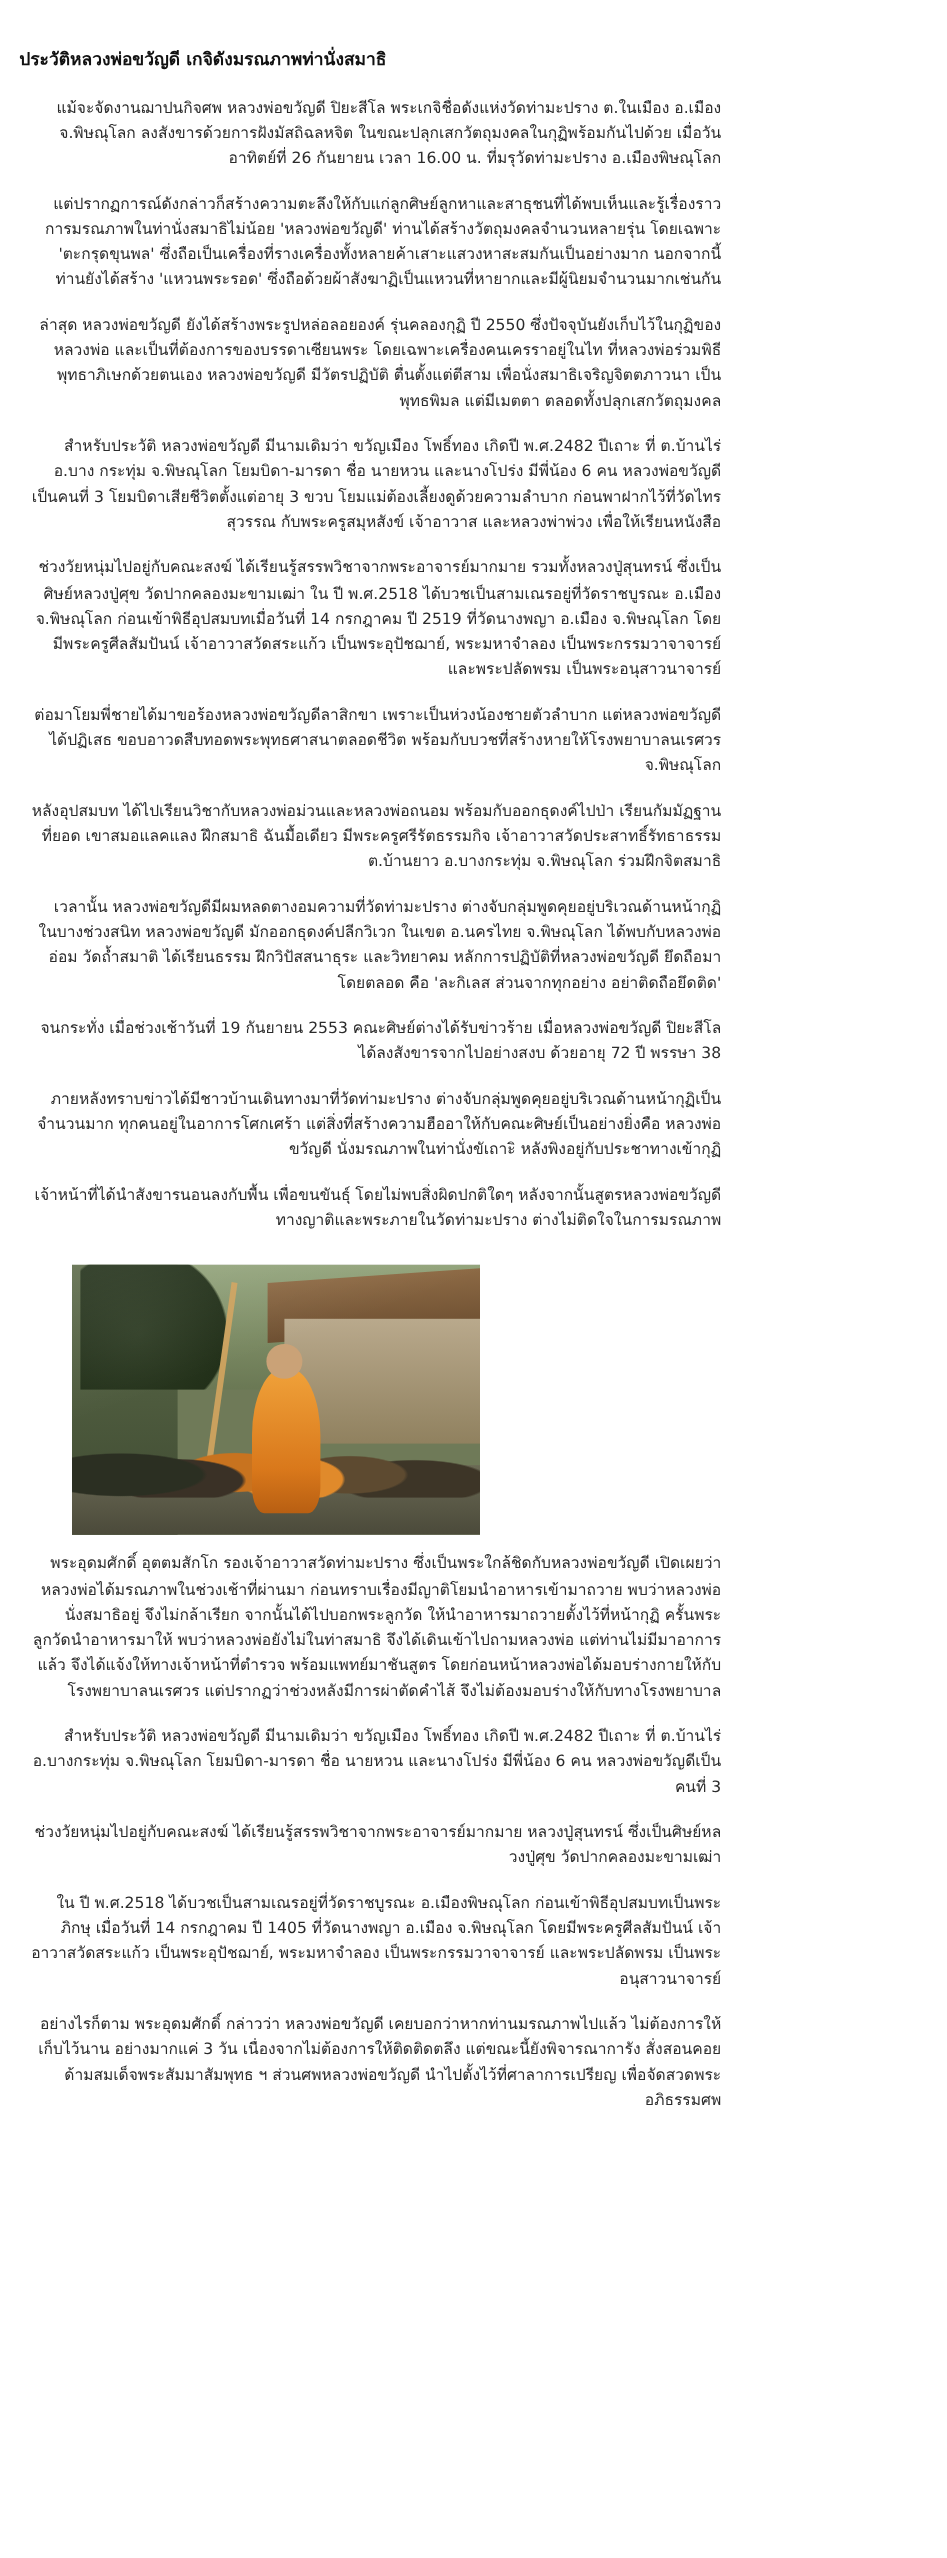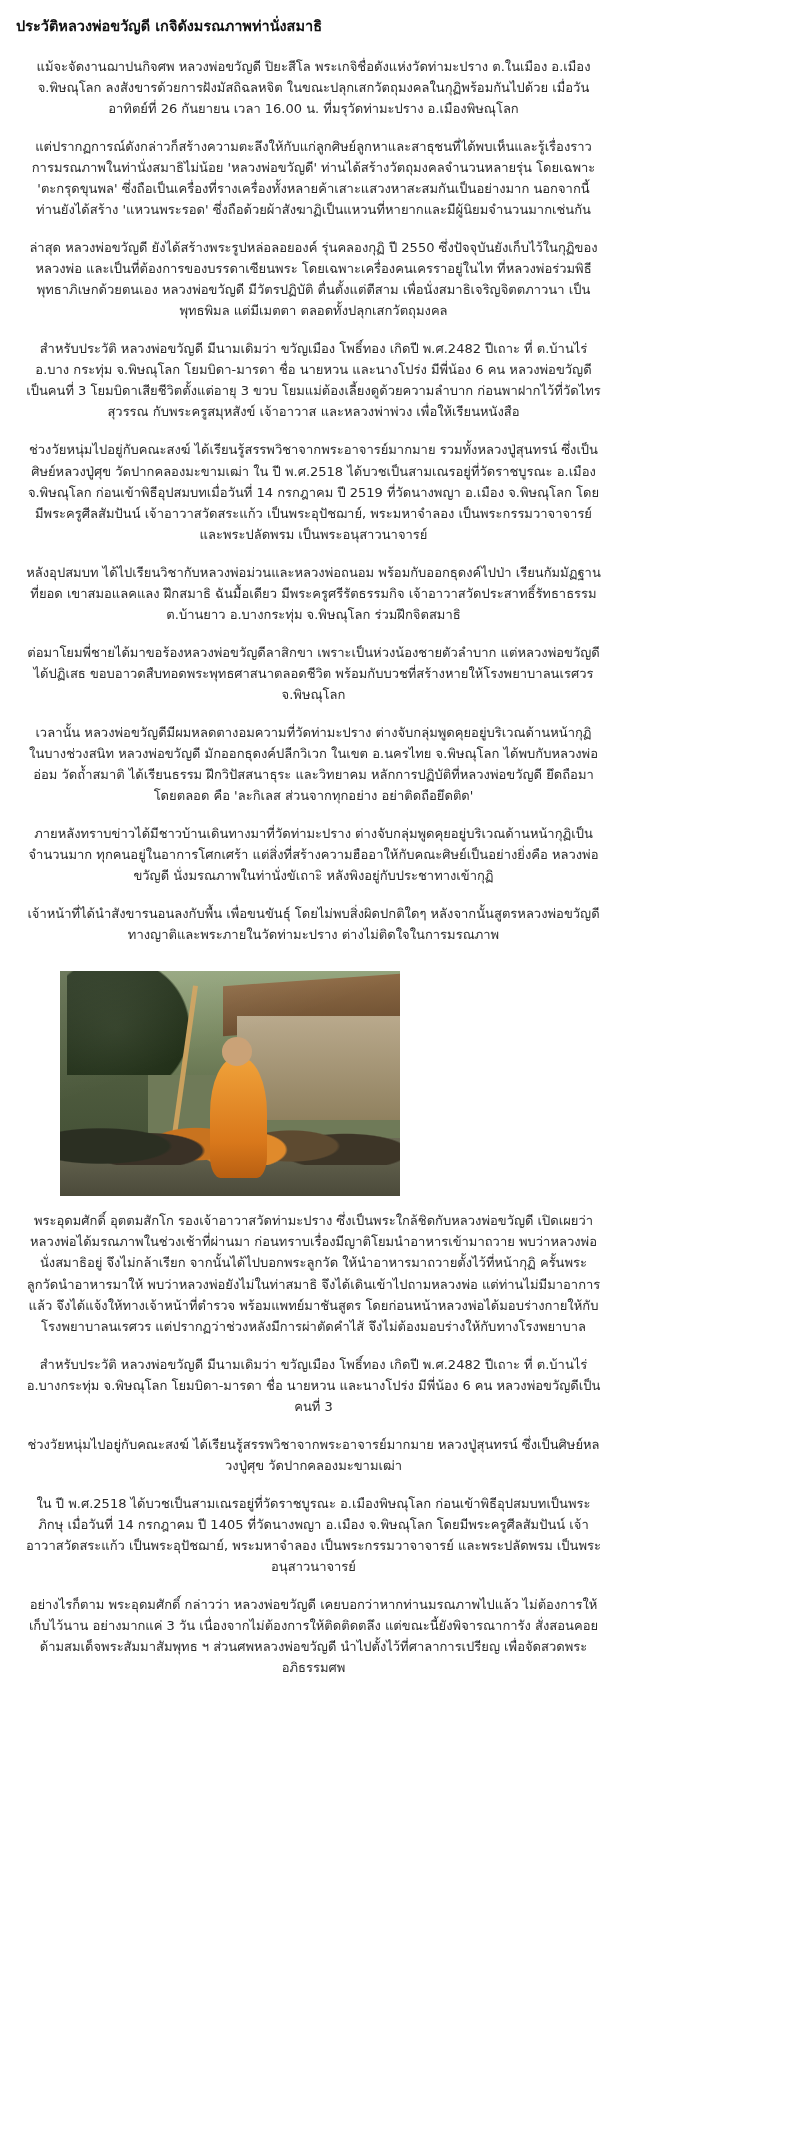--- a/index.html
+++ b/index.html
@@ -10,37 +10,38 @@
   body {
     width: 789px;
     font-family: "DejaVu Sans", "Liberation Sans", sans-serif;
     color: #222222;
   }
   .page {
     width: 631px;
     box-sizing: border-box;
     padding: 12px 12px 20px 12px;
     background: #ffffff;
+    margin-top: 24px;
   }
   .title {
     font-size: 14.5px;
     font-weight: bold;
     color: #111111;
     line-height: 1.5;
     margin: 4px 0 18px 4px;
   }
   .body-block {
     padding: 0 18px 0 14px;
   }
   p.para {
     font-size: 13px;
     line-height: 1.62;
     color: #2b2b2b;
     margin: 0 0 17px 0;
-    text-align: center;
+    text-align: right;
     word-break: break-word;
   }
   .figure {
     margin: 26px 0 14px 34px;
   }
   .photo {
     width: 340px;
     height: 225px;
     position: relative;
     overflow: hidden;
@@ -110,23 +111,24 @@
 
   <div class="title">ประวัติหลวงพ่อขวัญดี เกจิดังมรณภาพท่านั่งสมาธิ</div>
 
   <div class="body-block">
 
     <p class="para">แม้จะจัดงานฌาปนกิจศพ หลวงพ่อขวัญดี ปิยะสีโล พระเกจิชื่อดังแห่งวัดท่ามะปราง ต.ในเมือง อ.เมือง จ.พิษณุโลก ลงสังขารด้วยการฝังมัสถิฉลหจิต ในขณะปลุกเสกวัตถุมงคลในกุฏิพร้อมกันไปด้วย เมื่อวันอาทิตย์ที่ 26 กันยายน เวลา 16.00 น. ที่มรุวัดท่ามะปราง อ.เมืองพิษณุโลก</p>
     <p class="para">แต่ปรากฏการณ์ดังกล่าวก็สร้างความตะลึงให้กับแก่ลูกศิษย์ลูกหาและสาธุชนที่ได้พบเห็นและรู้เรื่องราวการมรณภาพในท่านั่งสมาธิไม่น้อย 'หลวงพ่อขวัญดี' ท่านได้สร้างวัตถุมงคลจำนวนหลายรุ่น โดยเฉพาะ 'ตะกรุดขุนพล' ซึ่งถือเป็นเครื่องที่รางเครื่องทั้งหลายค้าเสาะแสวงหาสะสมกันเป็นอย่างมาก นอกจากนี้ท่านยังได้สร้าง 'แหวนพระรอด' ซึ่งถือด้วยผ้าสังฆาฏิเป็นแหวนที่หายากและมีผู้นิยมจำนวนมากเช่นกัน</p>
     <p class="para">ล่าสุด หลวงพ่อขวัญดี ยังได้สร้างพระรูปหล่อลอยองค์ รุ่นคลองกุฏิ ปี 2550 ซึ่งปัจจุบันยังเก็บไว้ในกุฏิของหลวงพ่อ และเป็นที่ต้องการของบรรดาเซียนพระ โดยเฉพาะเครื่องคนเครราอยู่ในไท ที่หลวงพ่อร่วมพิธีพุทธาภิเษกด้วยตนเอง หลวงพ่อขวัญดี มีวัตรปฏิบัติ ตื่นตั้งแต่ตีสาม เพื่อนั่งสมาธิเจริญจิตตภาวนา เป็นพุทธพิมล แต่มีเมตตา ตลอดทั้งปลุกเสกวัตถุมงคล</p>
     <p class="para">สำหรับประวัติ หลวงพ่อขวัญดี มีนามเดิมว่า ขวัญเมือง โพธิ์ทอง เกิดปี พ.ศ.2482 ปีเถาะ ที่ ต.บ้านไร่ อ.บาง กระทุ่ม จ.พิษณุโลก โยมบิดา-มารดา ชื่อ นายหวน และนางโปร่ง มีพี่น้อง 6 คน หลวงพ่อขวัญดีเป็นคนที่ 3 โยมบิดาเสียชีวิตตั้งแต่อายุ 3 ขวบ โยมแม่ต้องเลี้ยงดูด้วยความลำบาก ก่อนพาฝากไว้ที่วัดไทรสุวรรณ กับพระครูสมุหสังข์ เจ้าอาวาส และหลวงพ่าพ่วง เพื่อให้เรียนหนังสือ</p>
     <p class="para">ช่วงวัยหนุ่มไปอยู่กับคณะสงฆ์ ได้เรียนรู้สรรพวิชาจากพระอาจารย์มากมาย รวมทั้งหลวงปู่สุนทรน์ ซึ่งเป็นศิษย์หลวงปู่ศุข วัดปากคลองมะขามเฒ่า ใน ปี พ.ศ.2518 ได้บวชเป็นสามเณรอยู่ที่วัดราชบูรณะ อ.เมือง จ.พิษณุโลก ก่อนเข้าพิธีอุปสมบทเมื่อวันที่ 14 กรกฎาคม ปี 2519 ที่วัดนางพญา อ.เมือง จ.พิษณุโลก โดยมีพระครูศีลสัมปันน์ เจ้าอาวาสวัดสระแก้ว เป็นพระอุปัชฌาย์, พระมหาจำลอง เป็นพระกรรมวาจาจารย์ และพระปลัดพรม เป็นพระอนุสาวนาจารย์</p>
+    <p class="para">ต่อมาโยมพี่ชายได้มาขอร้องหลวงพ่อขวัญดีลาสิกขา เพราะเป็นห่วงน้องชายตัวลำบาก แต่หลวงพ่อขวัญดีได้ปฏิเสธ ขอบอาวดสืบทอดพระพุทธศาสนาตลอดชีวิต พร้อมกับบวชที่สร้างหายให้โรงพยาบาลนเรศวร จ.พิษณุโลก</p>
     <p class="para">หลังอุปสมบท ได้ไปเรียนวิชากับหลวงพ่อม่วนและหลวงพ่อถนอม พร้อมกับออกธุดงค์ไปป่า เรียนกัมมัฏฐาน ที่ยอด เขาสมอแลคแลง ฝึกสมาธิ ฉันมื้อเดียว มีพระครูศรีรัตธรรมกิจ เจ้าอาวาสวัดประสาทธิ์รัทธาธรรม ต.บ้านยาว อ.บางกระทุ่ม จ.พิษณุโลก ร่วมฝึกจิตสมาธิ</p>
-    <p class="para">ต่อมาโยมพี่ชายได้มาขอร้องหลวงพ่อขวัญดีลาสิกขา เพราะเป็นห่วงน้องชายตัวลำบาก แต่หลวงพ่อขวัญดีได้ปฏิเสธ ขอบอาวดสืบทอดพระพุทธศาสนาตลอดชีวิต พร้อมกับบวชที่สร้างหายให้โรงพยาบาลนเรศวร จ.พิษณุโลก</p>
     <p class="para">เวลานั้น หลวงพ่อขวัญดีมีผมหลดตางอมความที่วัดท่ามะปราง ต่างจับกลุ่มพูดคุยอยู่บริเวณด้านหน้ากุฏิ ในบางช่วงสนิท หลวงพ่อขวัญดี มักออกธุดงค์ปลีกวิเวก ในเขต อ.นครไทย จ.พิษณุโลก ได้พบกับหลวงพ่ออ่อม วัดถ้ำสมาติ ได้เรียนธรรม ฝึกวิปัสสนาธุระ และวิทยาคม หลักการปฏิบัติที่หลวงพ่อขวัญดี ยึดถือมาโดยตลอด คือ 'ละกิเลส ส่วนจากทุกอย่าง อย่าติดถือยึดติด'</p>
+    <p class="para">จนกระทั่ง เมื่อช่วงเช้าวันที่ 19 กันยายน 2553 คณะศิษย์ต่างได้รับข่าวร้าย เมื่อหลวงพ่อขวัญดี ปิยะสีโล ได้ลงสังขารจากไปอย่างสงบ ด้วยอายุ 72 ปี พรรษา 38</p>
     <p class="para">ภายหลังทราบข่าวได้มีชาวบ้านเดินทางมาที่วัดท่ามะปราง ต่างจับกลุ่มพูดคุยอยู่บริเวณด้านหน้ากุฏิเป็นจำนวนมาก ทุกคนอยู่ในอาการโศกเศร้า แต่สิ่งที่สร้างความฮืออาให้กับคณะศิษย์เป็นอย่างยิ่งคือ หลวงพ่อขวัญดี นั่งมรณภาพในท่านั่งขัเถาะิ หลังพิงอยู่กับประชาทางเข้ากุฏิ</p>
     <p class="para">เจ้าหน้าที่ได้นำสังขารนอนลงกับพื้น เพื่อขนขันธุ์ โดยไม่พบสิ่งผิดปกติใดๆ หลังจากนั้นสูตรหลวงพ่อขวัญดี ทางญาติและพระภายในวัดท่ามะปราง ต่างไม่ติดใจในการมรณภาพ</p>
 
     <div class="figure">
       <div class="photo">
         <div class="sky"></div>
         <div class="roof"></div>
         <div class="bldg"></div>
         <div class="wall-left"></div>
         <div class="tree"></div>

